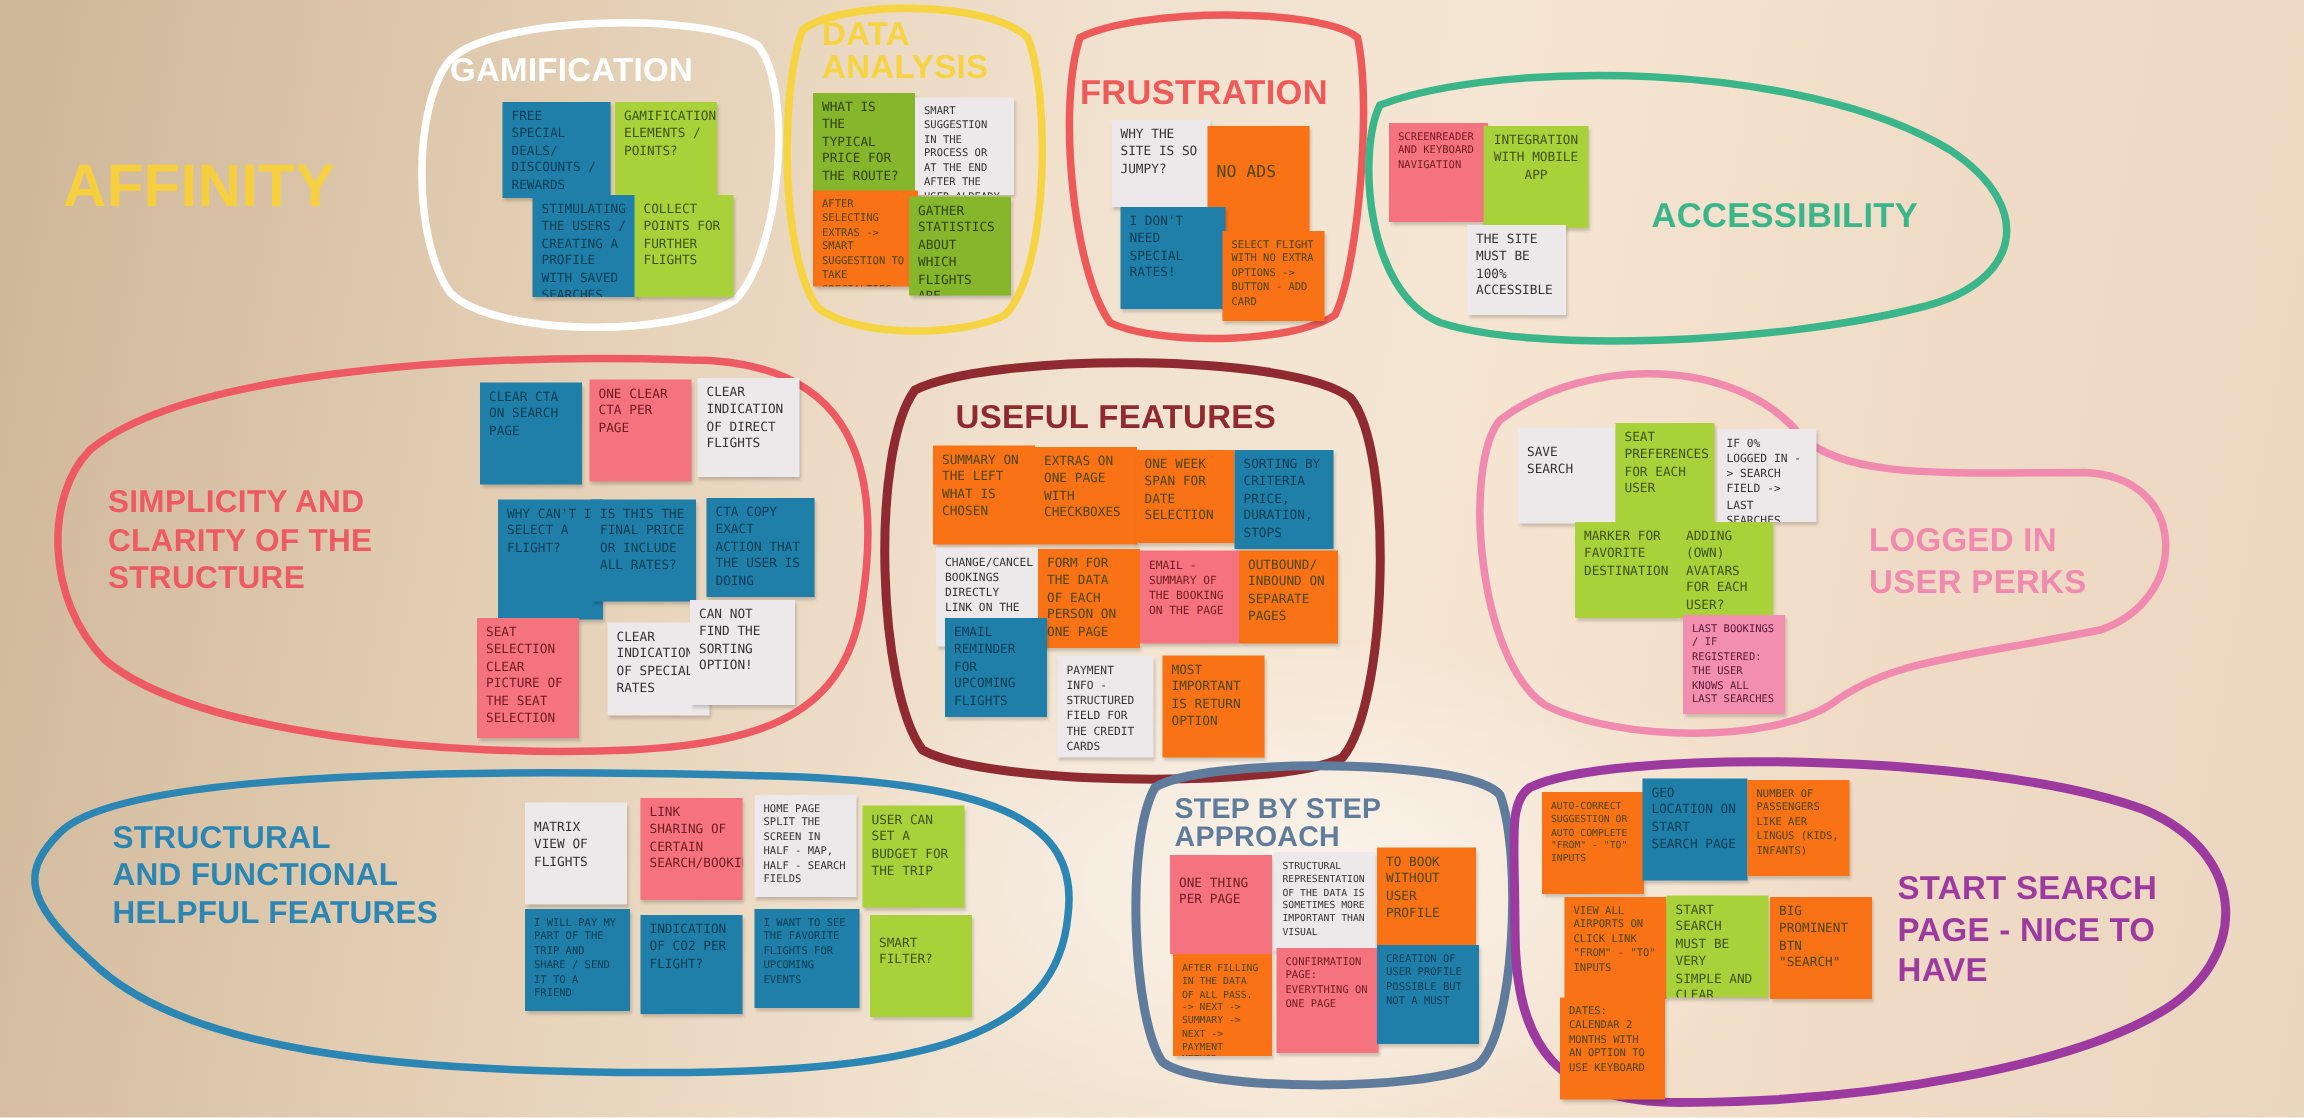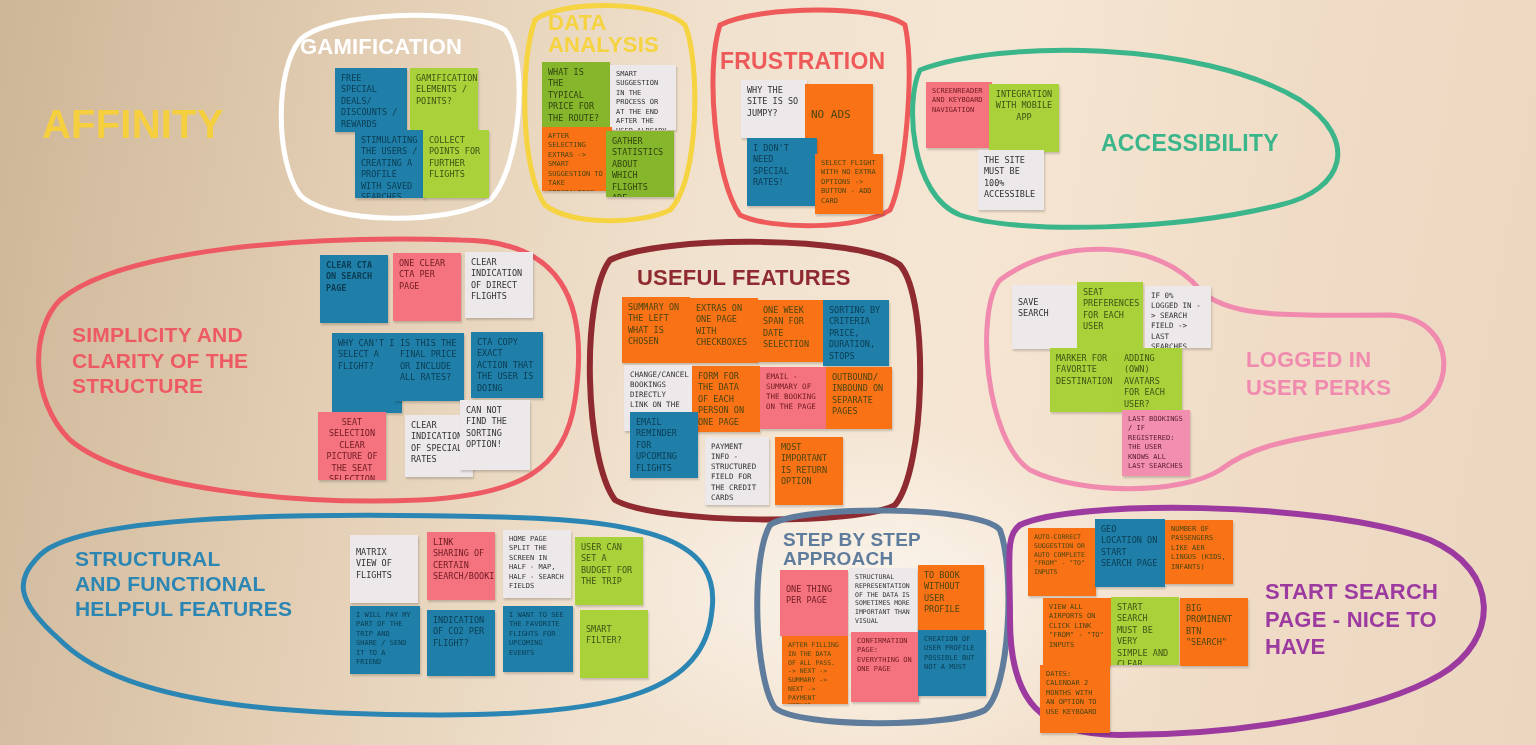--- a/index.html
+++ b/index.html
@@ -97,27 +97,27 @@
   <div class="note green" style="left:989px; top:84px; width:70px; height:68px;text-align:center;">Integration with mobile app</div>
   <div class="note white" style="left:978px; top:150px; width:66px; height:60px;">The site must be 100% accessible</div>
 </div>
 
 <div>
   <div class="title" style="left:72px; top:322px; font-size:21px; color:#ee5a63; line-height:1.22;">
     <div>SIMPLICITY AND</div>
     <div>CLARITY OF THE</div>
     <div>STRUCTURE</div>
   </div>
-  <div class="note blue" style="left:320px; top:255px; width:68px; height:68px;font-weight:bold;">Clear CTA on search page</div>
+  <div class="note blue" style="left:320px; top:255px; width:68px; height:68px;">Clear CTA on search page</div>
   <div class="note pink" style="left:393px; top:253px; width:68px; height:68px;">One clear CTA per page</div>
   <div class="note white" style="left:465px; top:252px; width:68px; height:66px;">Clear indication of direct flights</div>
   <div class="note blue" style="left:312px; top:333px; width:70px; height:80px;margin-left:20px;">Why can't I select a flight?</div>
   <div class="note blue" style="left:394px; top:333px; width:70px; height:68px;">Is this the final price or include all rates?</div>
   <div class="note blue" style="left:471px; top:332px; width:72px; height:66px;">CTA copy exact action that the user is doing</div>
-  <div class="note pink" style="left:318px; top:412px; width:68px; height:68px;text-align:center;">Seat selection clear picture of the seat selection</div>
+  <div class="note pink" style="left:318px; top:412px; width:68px; height:80px;">Seat selection clear picture of the seat selection</div>
   <div class="note white" style="left:405px; top:415px; width:68px; height:62px;">Clear indication of special rates</div>
   <div class="note white" style="left:460px; top:400px; width:70px; height:70px;">Can not find the sorting option!</div>
 </div>
 
 <div>
   <div class="title" style="left:637px; top:267px; font-size:22px; color:#8e2a30;">USEFUL FEATURES</div>
   <div class="note yellow" style="left:622px; top:297px; width:68px; height:66px;">Summary on the left what is chosen</div>
   <div class="note yellow" style="left:690px; top:298px; width:68px; height:65px;">Extras on one page with checkboxes</div>
   <div class="note yellow" style="left:757px; top:300px; width:66px; height:62px;">One week span for date selection</div>
   <div class="note blue" style="left:823px; top:300px; width:66px; height:66px;">Sorting by criteria price, duration, stops</div>

